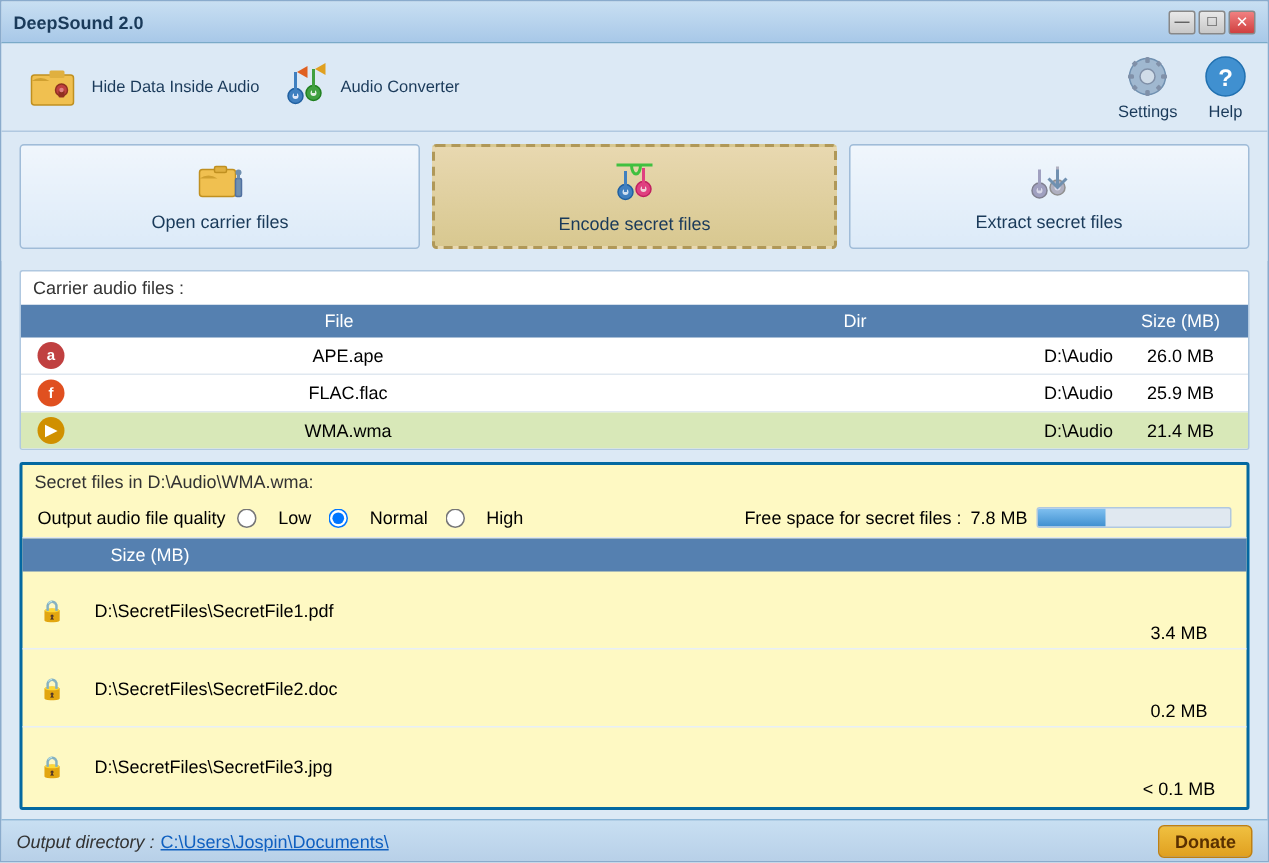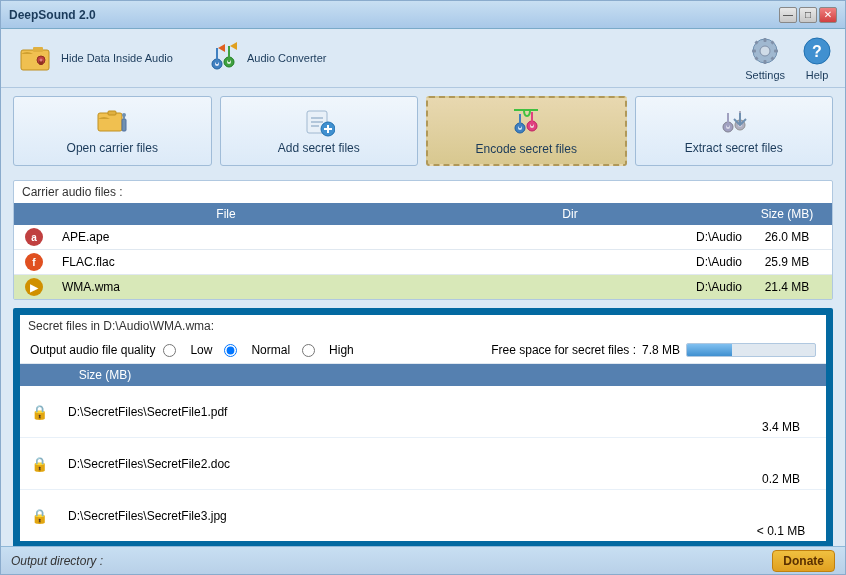--- a/index.html
+++ b/index.html
@@ -52,21 +52,20 @@
       color: #333;
     }
     .titlebar-btn.close { background: linear-gradient(to bottom, #f08080, #d04040); color: white; }
 
     
     .toolbar {
       background: #dce9f5;
       padding: 6px 12px;
       display: flex;
       align-items: center;
-      gap: 20px;
       border-bottom: 1px solid #b0c8e0;
     }
     .toolbar-item {
       display: flex;
       align-items: center;
       gap: 6px;
       cursor: pointer;
       padding: 4px 6px;
     }
     .toolbar-icon {
@@ -176,21 +175,21 @@
 
     .table-row {
       display: flex;
       align-items: center;
       border-bottom: 1px solid #e0e8f0;
       padding: 3px 0;
     }
     .table-row:last-child { border-bottom: none; }
     .table-row.selected { background: #d8e8b8; }
     .td-icon { width: 40px; display: flex; justify-content: center; flex-shrink: 0; }
-    .td-file { flex: 2; padding-left: 8px; }
+    .td-file { flex: 2; padding-left: 8px; text-align: center; }
     .td-dir { flex: 2; text-align: right; }
     .td-size { width: 90px; text-align: center; flex-shrink: 0; }
 
     
     .file-icon-circle {
       width: 18px;
       height: 18px;
       border-radius: 50%;
       display: flex;
       align-items: center;
@@ -198,22 +197,22 @@
       font-size: 10px;
       font-weight: bold;
       color: white;
     }
     .ape-icon { background: #c04040; }
     .flac-icon { background: #e05020; }
     .wma-icon { background: #d09000; }
 
     
     .secret-panel {
-      background: #ffffff;
-      border: 7px solid #0369a1;
+      background: #fef9c3;
+      border: 2px solid #0369a1;
       border-radius: 2px;
       flex: 1;
       display: flex;
       flex-direction: column;
     }
     .quality-bar {
       padding: 6px 10px;
       display: flex;
       align-items: center;
       gap: 8px;
@@ -380,34 +379,20 @@
           <path d="M2 14 Q8 10 14 14" fill="#d0a030"></path>
           <rect x="12" y="6" width="8" height="4" rx="1" fill="#e0b040" stroke="#c09020" stroke-width="1"></rect>
           <rect x="26" y="14" width="4" height="12" rx="1" fill="#7090b0" stroke="#5070a0" stroke-width="1"></rect>
           <line x1="28" y1="14" x2="28" y2="10" stroke="#7090b0" stroke-width="2"></line>
           <circle cx="28" cy="10" r="2" fill="#7090b0"></circle>
         </svg>
       </div>
       <span>Open carrier files</span>
     </button>
 
-    <button class="action-btn">
-      <div class="action-btn-icon">
-        <svg width="32" height="32" viewBox="0 0 32 32">
-          <rect x="4" y="6" width="20" height="22" rx="2" fill="#e8f0f8" stroke="#a0b8d0" stroke-width="1"></rect>
-          <line x1="8" y1="13" x2="20" y2="13" stroke="#a0b8d0" stroke-width="1.5"></line>
-          <line x1="8" y1="17" x2="20" y2="17" stroke="#a0b8d0" stroke-width="1.5"></line>
-          <line x1="8" y1="21" x2="16" y2="21" stroke="#a0b8d0" stroke-width="1.5"></line>
-          <circle cx="25" cy="24" r="7" fill="#4090d0" stroke="#2070b0" stroke-width="1"></circle>
-          <line x1="25" y1="20" x2="25" y2="28" stroke="white" stroke-width="2"></line>
-          <line x1="21" y1="24" x2="29" y2="24" stroke="white" stroke-width="2"></line>
-        </svg>
-      </div>
-      <span>Add secret files</span>
-    </button>
 
     <button class="action-btn active">
       <div class="action-btn-icon">
         <svg width="32" height="32" viewBox="0 0 32 32">
           <circle cx="10" cy="22" r="5" fill="#4080c0" stroke="#2060a0" stroke-width="1"></circle>
           <circle cx="10" cy="22" r="2" fill="#d0e0f0"></circle>
           <rect x="9" y="8" width="2" height="14" fill="#4080c0"></rect>
           <circle cx="22" cy="20" r="5" fill="#e04080" stroke="#c02060" stroke-width="1"></circle>
           <circle cx="22" cy="20" r="2" fill="#f0d0d8"></circle>
           <rect x="21" y="6" width="2" height="14" fill="#e04080"></rect>
@@ -531,15 +516,16 @@
         </div>
         <div class="std-name">D:\SecretFiles\SecretFile3.jpg</div>
         <div class="std-size">&lt; 0.1 MB</div>
       </div>
     </div>
 
   </div>
 
   <div class="statusbar">
     <span class="statusbar-text">Output directory :</span>
+    <span class="statusbar-link">C:\Users\Jospin\Documents\</span>
     <button class="donate-btn">Donate</button>
   </div>
 </div>
 
 </body></html>

